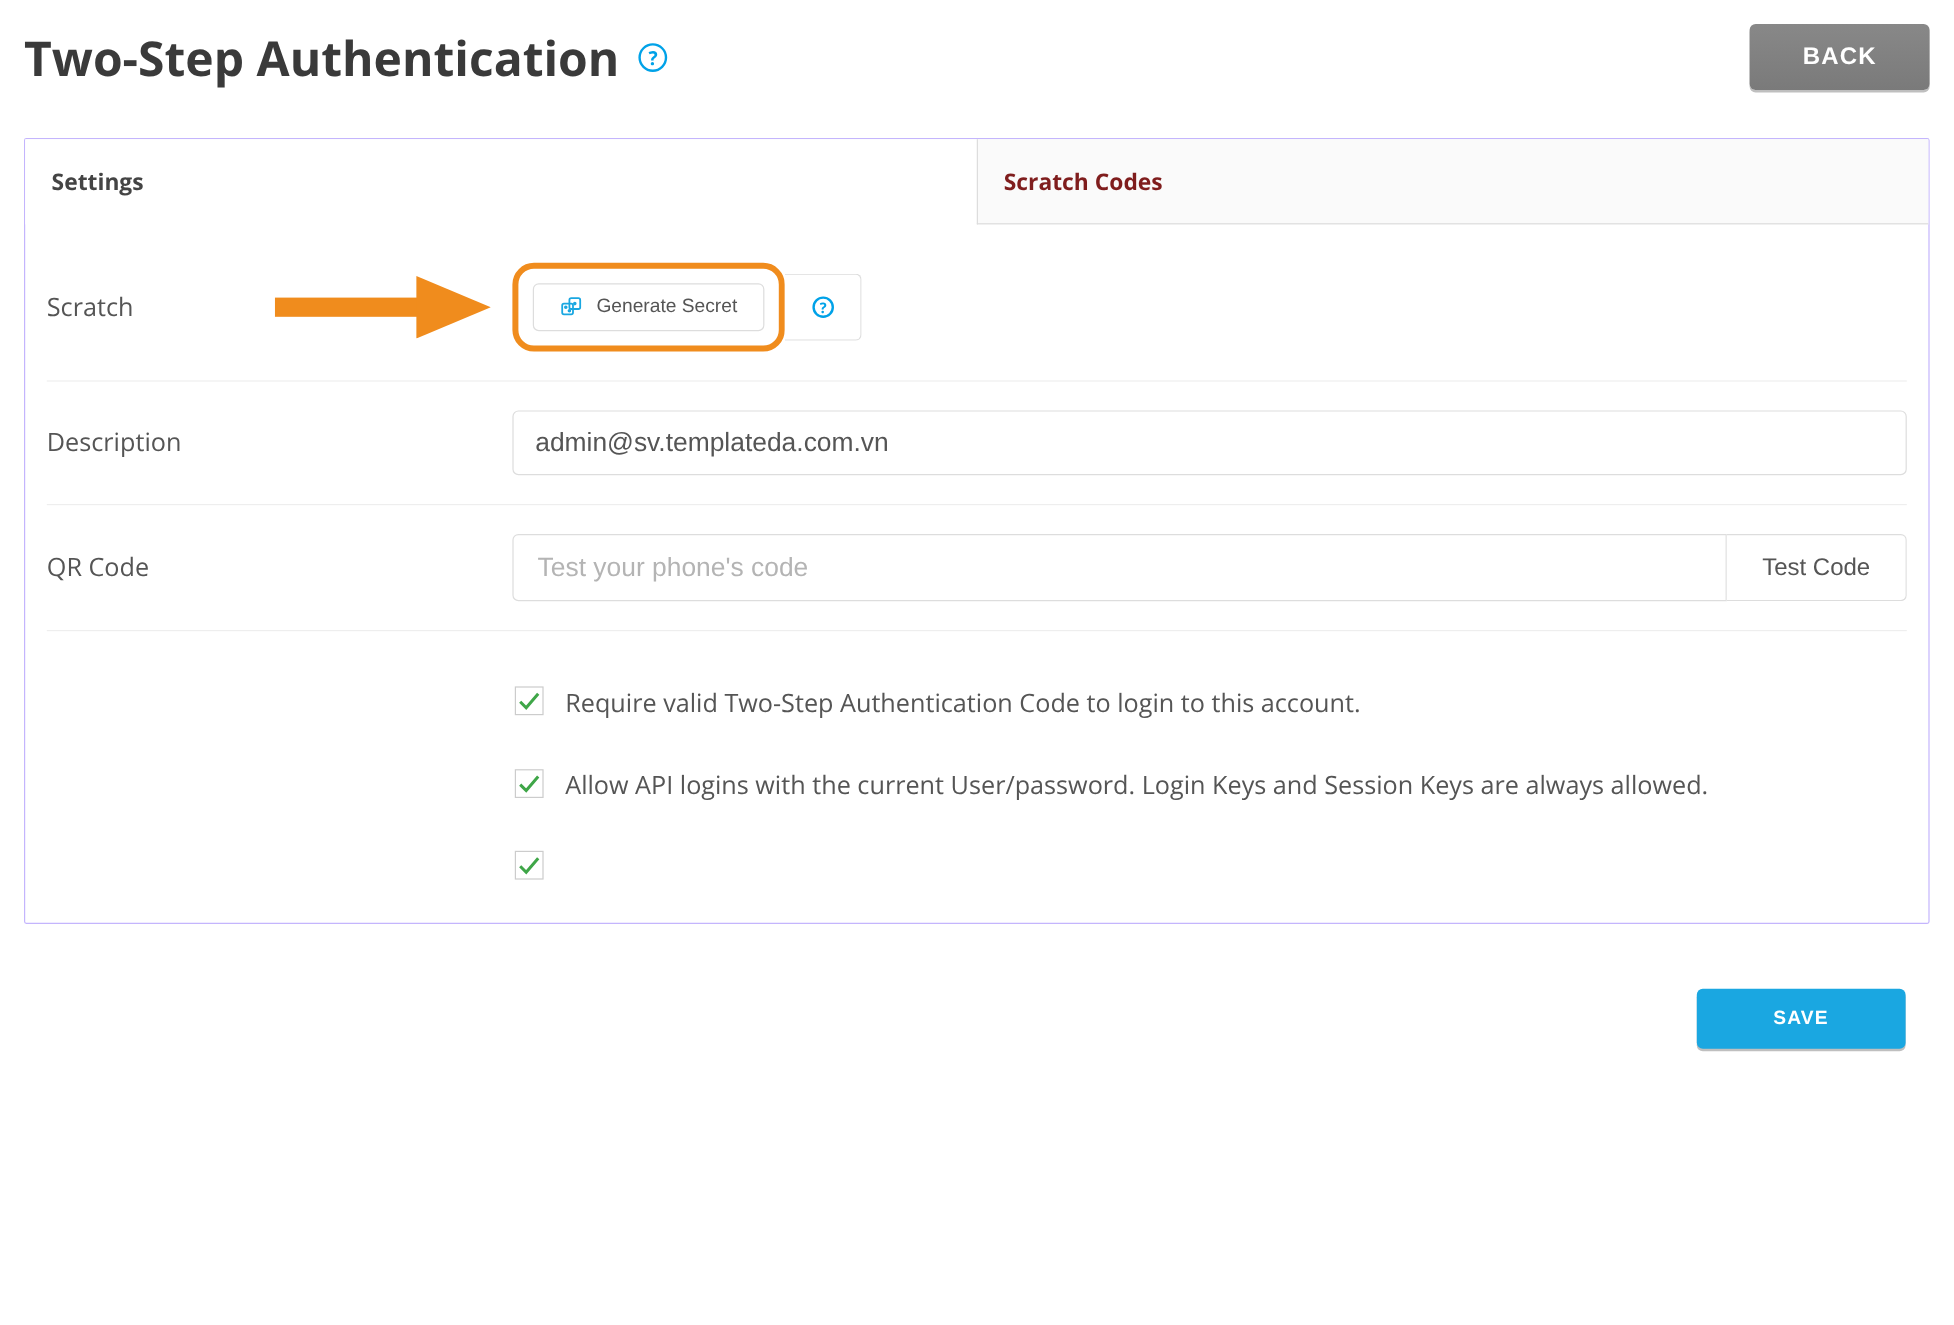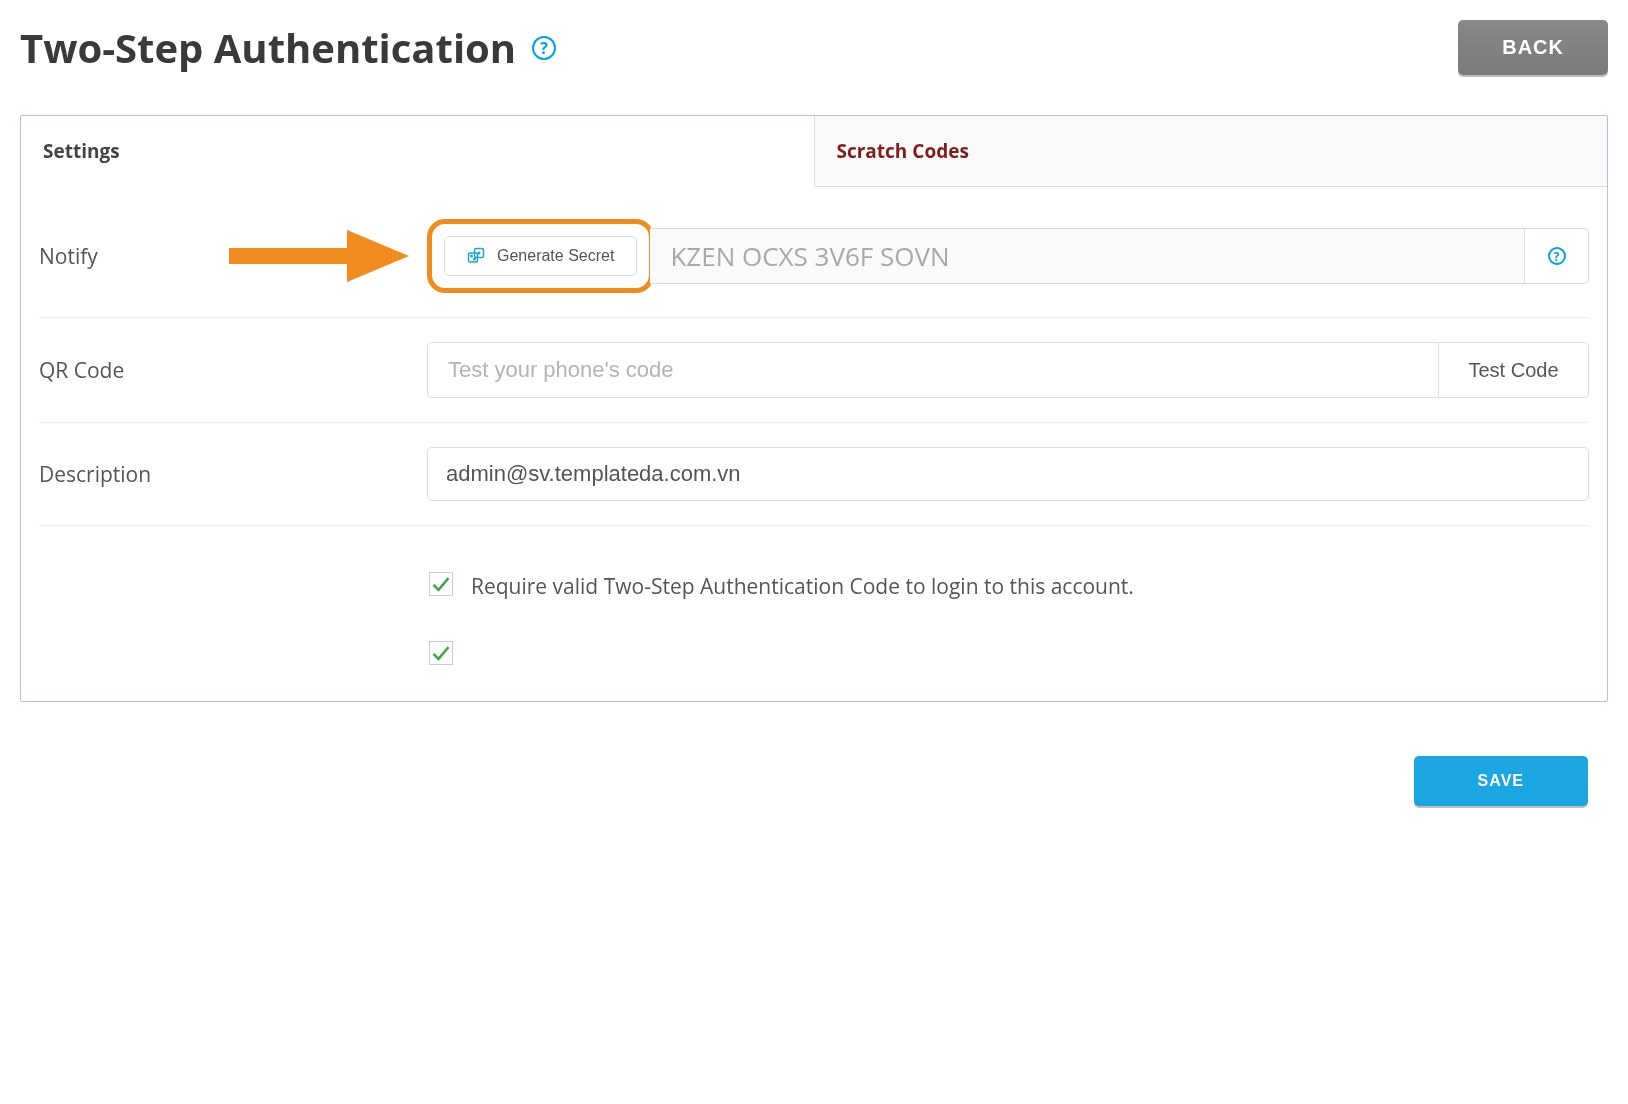--- a/index.html
+++ b/index.html
@@ -265,82 +265,89 @@
 <div class="panel">
   <div class="tabs">
     <div class="tab active">Settings</div>
     <div class="tab inactive">Scratch Codes</div>
   </div>
 
   <div class="panel-body">
 
     <div class="form-row">
       <div class="label-col">
-        <span>Notify</span>
+        <span>Scratch</span>
         <svg class="arrow" viewBox="0 0 180 52">
           <rect x="0" y="18" width="120" height="16" fill="#f08c1d"></rect>
           <polygon points="118,0 180,26 118,52" fill="#f08c1d"></polygon>
         </svg>
       </div>
       <div class="control-col" style="align-items:center;">
         <div class="secret-highlight">
           <button class="generate-btn">
             <span class="dice-icon">
               <svg viewBox="0 0 24 24" width="18" height="18" fill="none" stroke="#1aa7e1" stroke-width="2">
                 <rect x="2" y="8" width="12" height="12" rx="2"></rect>
                 <rect x="10" y="2" width="12" height="12" rx="2"></rect>
                 <circle cx="6" cy="12" r="1" fill="#1aa7e1"></circle>
                 <circle cx="10" cy="16" r="1" fill="#1aa7e1"></circle>
                 <circle cx="16" cy="8" r="1" fill="#1aa7e1"></circle>
               </svg>
             </span>
             <span>Generate Secret</span>
           </button>
         </div>
-        <div class="secret-display">KZEN OCXS 3V6F SOVN</div>
         <div class="secret-help">
           <span class="help-icon-sm">?</span>
         </div>
+      </div>
+    </div>
+
+    <div class="form-row">
+      <div class="label-col">Description</div>
+      <div class="control-col">
+        <input class="text-input" type="text" value="admin@sv.templateda.com.vn" style="">
       </div>
     </div>
 
     <div class="form-row">
       <div class="label-col">QR Code</div>
       <div class="control-col">
         <input class="qr-input" type="text" placeholder="Test your phone's code" style="">
         <button class="test-code-btn">Test Code</button>
-      </div>
-    </div>
-
-    <div class="form-row">
-      <div class="label-col">Description</div>
-      <div class="control-col">
-        <input class="text-input" type="text" value="admin@sv.templateda.com.vn" style="">
       </div>
     </div>
 
     <div class="form-row no-label-row" style="border-bottom:none; padding-bottom:0;">
       <div class="control-col">
 
         <div class="check-row">
           <span class="checkbox">
             <svg viewBox="0 0 24 24">
                 <polyline points="3,13 9,19 21,5" fill="none" stroke="#3fa648" stroke-width="3"></polyline>
               </svg>
           </span>
           <span class="check-label">Require valid Two-Step Authentication Code to login to this account.</span>
         </div>
 
-
         <div class="check-row">
           <span class="checkbox">
             <svg viewBox="0 0 24 24">
                 <polyline points="3,13 9,19 21,5" fill="none" stroke="#3fa648" stroke-width="3"></polyline>
               </svg>
           </span>
+          <span class="check-label">Allow API logins with the current User/password. Login Keys and Session Keys are always allowed.</span>
+        </div>
+
+        <div class="check-row">
+          <span class="checkbox">
+            <svg viewBox="0 0 24 24">
+                <polyline points="3,13 9,19 21,5" fill="none" stroke="#3fa648" stroke-width="3"></polyline>
+              </svg>
+          </span>
         </div>
 
       </div>
     </div>
 
   </div>
 </div>
 
 <div class="footer-area">
   <button class="save-button">SAVE</button>

